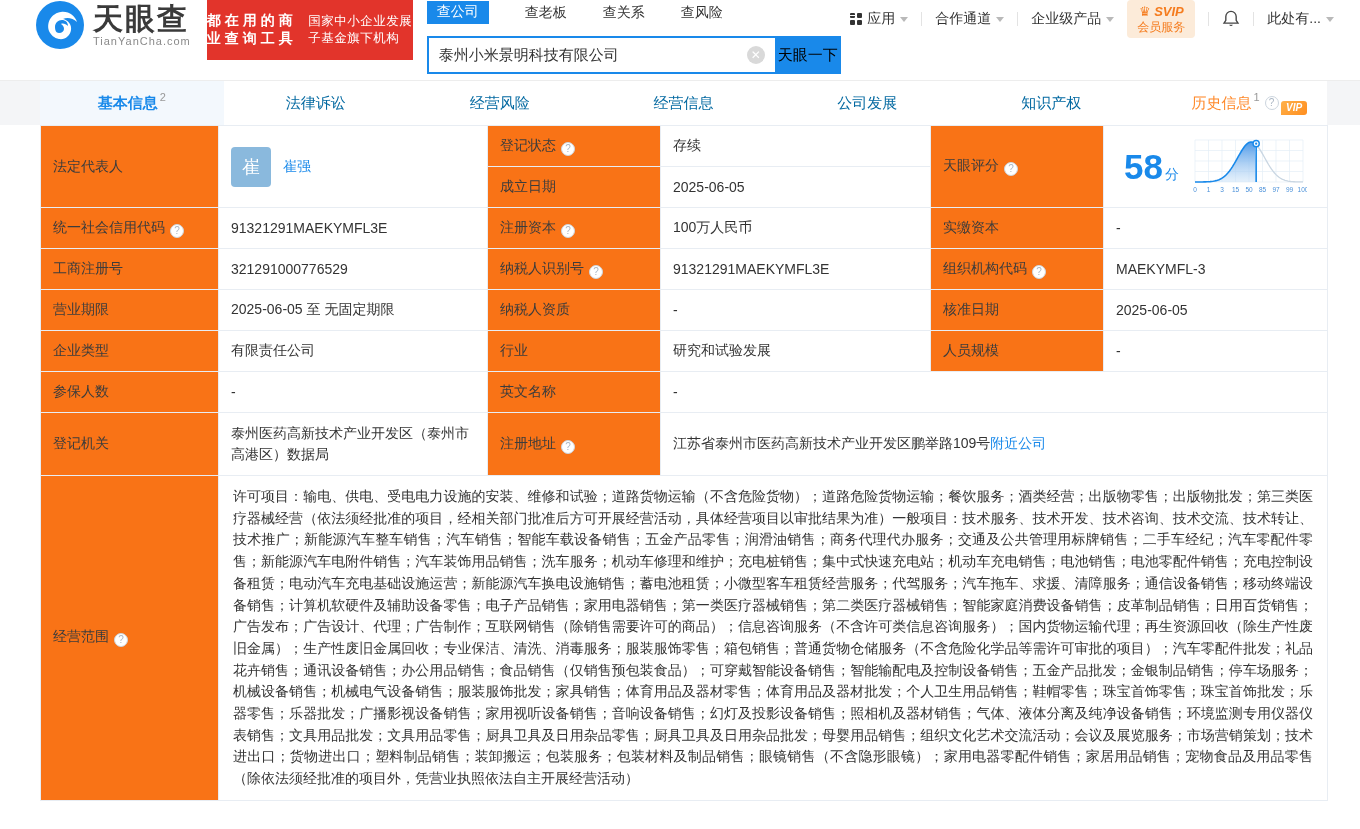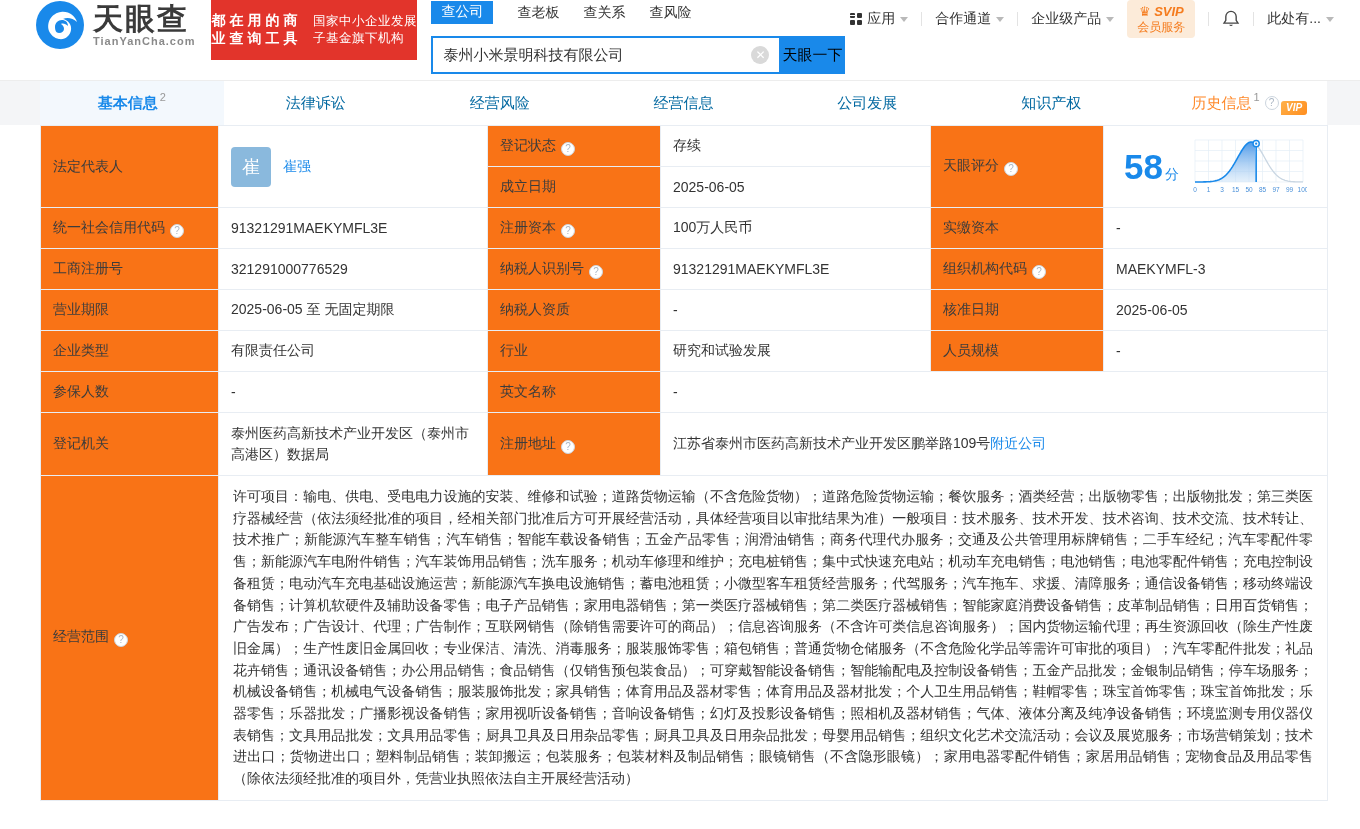--- a/index.html
+++ b/index.html
@@ -4,26 +4,26 @@
 <style>
   * { margin:0; padding:0; box-sizing:border-box; }
   body { width:1360px; background:#fff; font-family:"Liberation Sans","DejaVu Sans",sans-serif; color:#333; }
 
   
   .topbar { height:80px; display:flex; align-items:flex-start; padding-left:35px; background:#fff; }
   .logo { display:flex; align-items:center; gap:8px; cursor:pointer; }
   .logo-mark { width:50px; height:50px; }
   .brand-col { display:flex; flex-direction:column; line-height:1; }
   .brand { font-size:30px; font-weight:bold; color:#3a3a3a; letter-spacing:2px; }
-  .brand-domain { font-size:11px; color:#8a8a8a; letter-spacing:1px; margin-top:2px;font-weight:bold; }
+  .brand-domain { font-size:11px; color:#8a8a8a; letter-spacing:1px; margin-top:2px; }
   .promo { margin-left:16px; width:206px; height:60px; background:#e2342b; color:#fff; display:flex; flex-direction:row; justify-content:center; align-items:center; gap:5px; }
   .promo-l1 { font-size:14px; font-weight:bold; letter-spacing:4px; }
   .promo-l2 { font-size:12.5px; letter-spacing:0.5px; }
   .search-area { margin-left:14px; width:414px; }
-  .stabs { display:flex; align-items:flex-end; gap:24px; height:24px; font-size:14px; }
+  .stabs { display:flex; align-items:flex-end; gap:36px; height:24px; font-size:14px; }
   .stab { color:#333; cursor:pointer; padding-bottom:2px; }
   .stab.active { background:#1989ea; color:#fff; padding:2px 10px 3px; }
   .search-row { display:flex; height:38px; margin-top:12px; position:relative; }
   .search-input { flex:1; border:2px solid #1989ea; border-right:none; font-size:15px; padding:0 34px 0 10px; color:#333; outline:none; font-family:inherit; }
   .clear-ic { position:absolute; right:76px; top:10px; width:18px; height:18px; border-radius:50%; background:#d9d9d9; color:#fff; font-size:12px; line-height:18px; text-align:center; cursor:pointer; }
   .search-btn { width:66px; background:#1989ea; color:#000000; border:none; font-size:15px; cursor:pointer; font-family:inherit; }
   .hnav { margin-left:auto; margin-right:26px; display:flex; align-items:center; gap:13px; font-size:14px; color:#333; }
   .hnav-item { display:flex; align-items:center; gap:5px; cursor:pointer; white-space:nowrap; }
   .caret { width:0; height:0; border-left:4px solid transparent; border-right:4px solid transparent; border-top:5px solid #b9b9b9; margin-top:2px; }
   .hdiv { width:1px; height:14px; background:#e3e3e3; }

